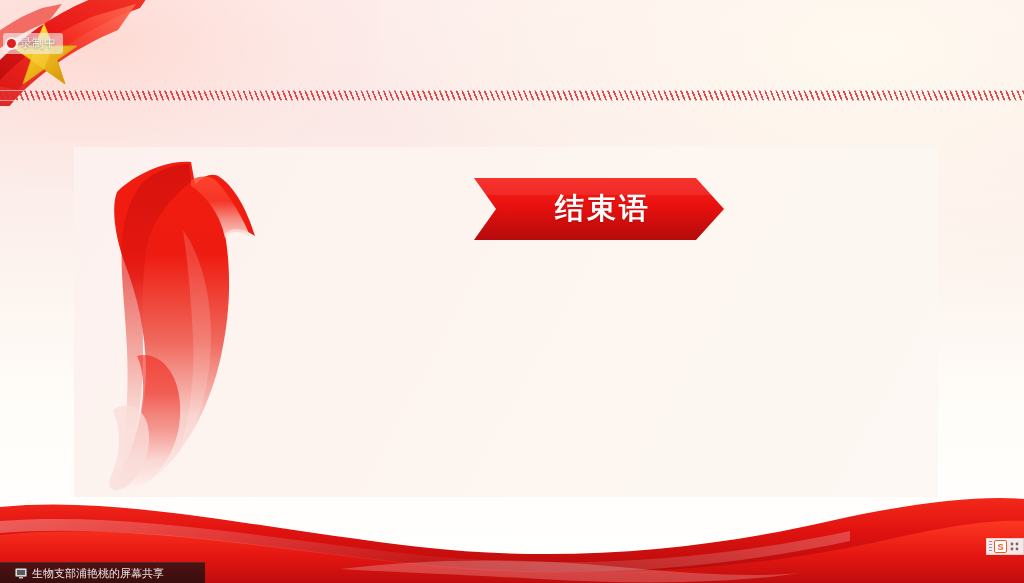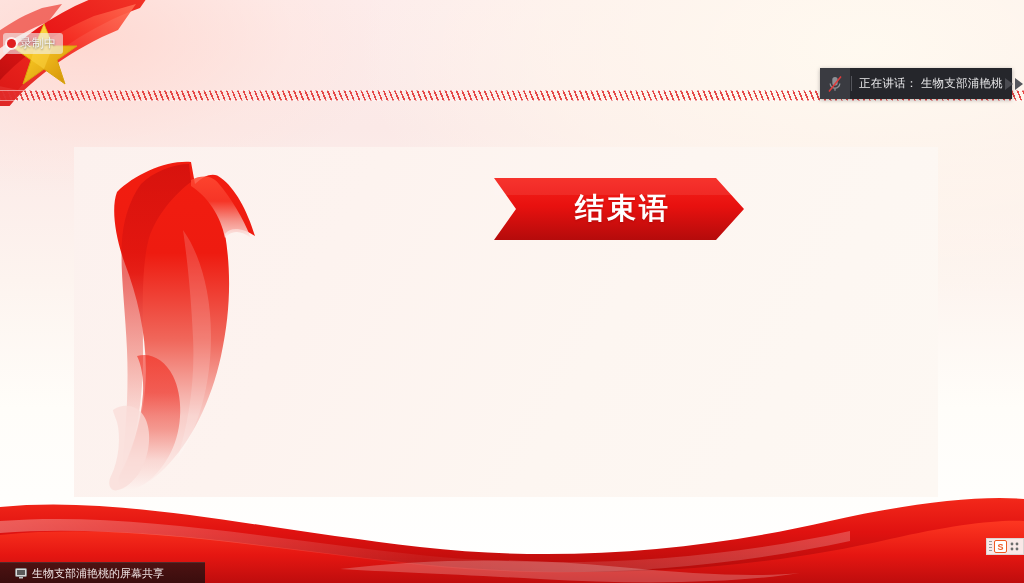--- a/index.html
+++ b/index.html
@@ -82,21 +82,21 @@
   .card {
     position:absolute; left:74px; top:147px; width:864px; height:350px;
     background:linear-gradient(118deg,#fcf1ee 0%, #fdf3ef 30%, #fdf6f1 60%, #fdf8f3 100%);
   }
 
   
   .flag-art { position:absolute; left:95px; top:160px; width:185px; height:335px; z-index:3; pointer-events:none; }
 
   
   .banner {
-    position:absolute; left:494px; top:178px; width:250px; height:74px; z-index:4;
+    position:absolute; left:474px; top:178px; width:250px; height:74px; z-index:4;
   }
   .banner-txt {
     position:absolute; left:0; top:0; width:250px; height:62px;
     display:flex; align-items:center; justify-content:center;
     color:#ffffff; font-size:29px; font-weight:bold; letter-spacing:3px;
     text-shadow:0 1px 2px rgba(120,0,0,.35);
     padding-left:8px;
   }
 
   
@@ -170,39 +170,20 @@
     <polygon points="34,2 43,24 34,47 21,38 25,24" fill="#ffd94a" opacity=".45"></polygon>
   </svg>
 
   <div class="rec-badge">
     <span class="rec-dot"></span>
     <span class="lbl">录制中</span>
   </div>
 
   <div class="hatch"></div>
 
-  <div class="speak-bar">
-    <div class="speak-avatar">
-      <svg width="16" height="18" viewBox="0 0 16 18">
-        <rect x="5.3" y="2" width="5.4" height="8.6" rx="2.7" fill="#8e8f95"></rect>
-        <path d="M3.2 8.4 a4.8 4.8 0 0 0 9.6 0" fill="none" stroke="#8e8f95" stroke-width="1.3"></path>
-        <line x1="8" y1="13.2" x2="8" y2="15.8" stroke="#8e8f95" stroke-width="1.3"></line>
-        <line x1="2" y1="16.5" x2="14" y2="1.5" stroke="#e23b3b" stroke-width="1.5"></line>
-      </svg>
-    </div>
-    <div class="speak-divider"></div>
-    <span class="speak-text">正在讲话： 生物支部浦艳桃</span>
-    <div class="speak-level">
-      <svg width="34" height="18" viewBox="0 0 34 18">
-        <path d="M2,3 L10,9 L2,15 Z" fill="#4a4b51"></path>
-        <path d="M12,3 L20,9 L12,15 Z" fill="#55565c"></path>
-        <path d="M22,3 L30,9 L22,15 Z" fill="#3d3e44"></path>
-      </svg>
-    </div>
-  </div>
 
   <div class="card"></div>
 
   <svg class="flag-art" viewBox="0 0 185 335">
     <defs>
       <linearGradient id="fl1" x1="0" y1="0" x2="0" y2="1">
         <stop offset="0" stop-color="#f21d10"></stop>
         <stop offset="28%" stop-color="#ee1b10"></stop>
         <stop offset="55%" stop-color="#f0685c"></stop>
         <stop offset="78%" stop-color="#f8cdc8"></stop>

